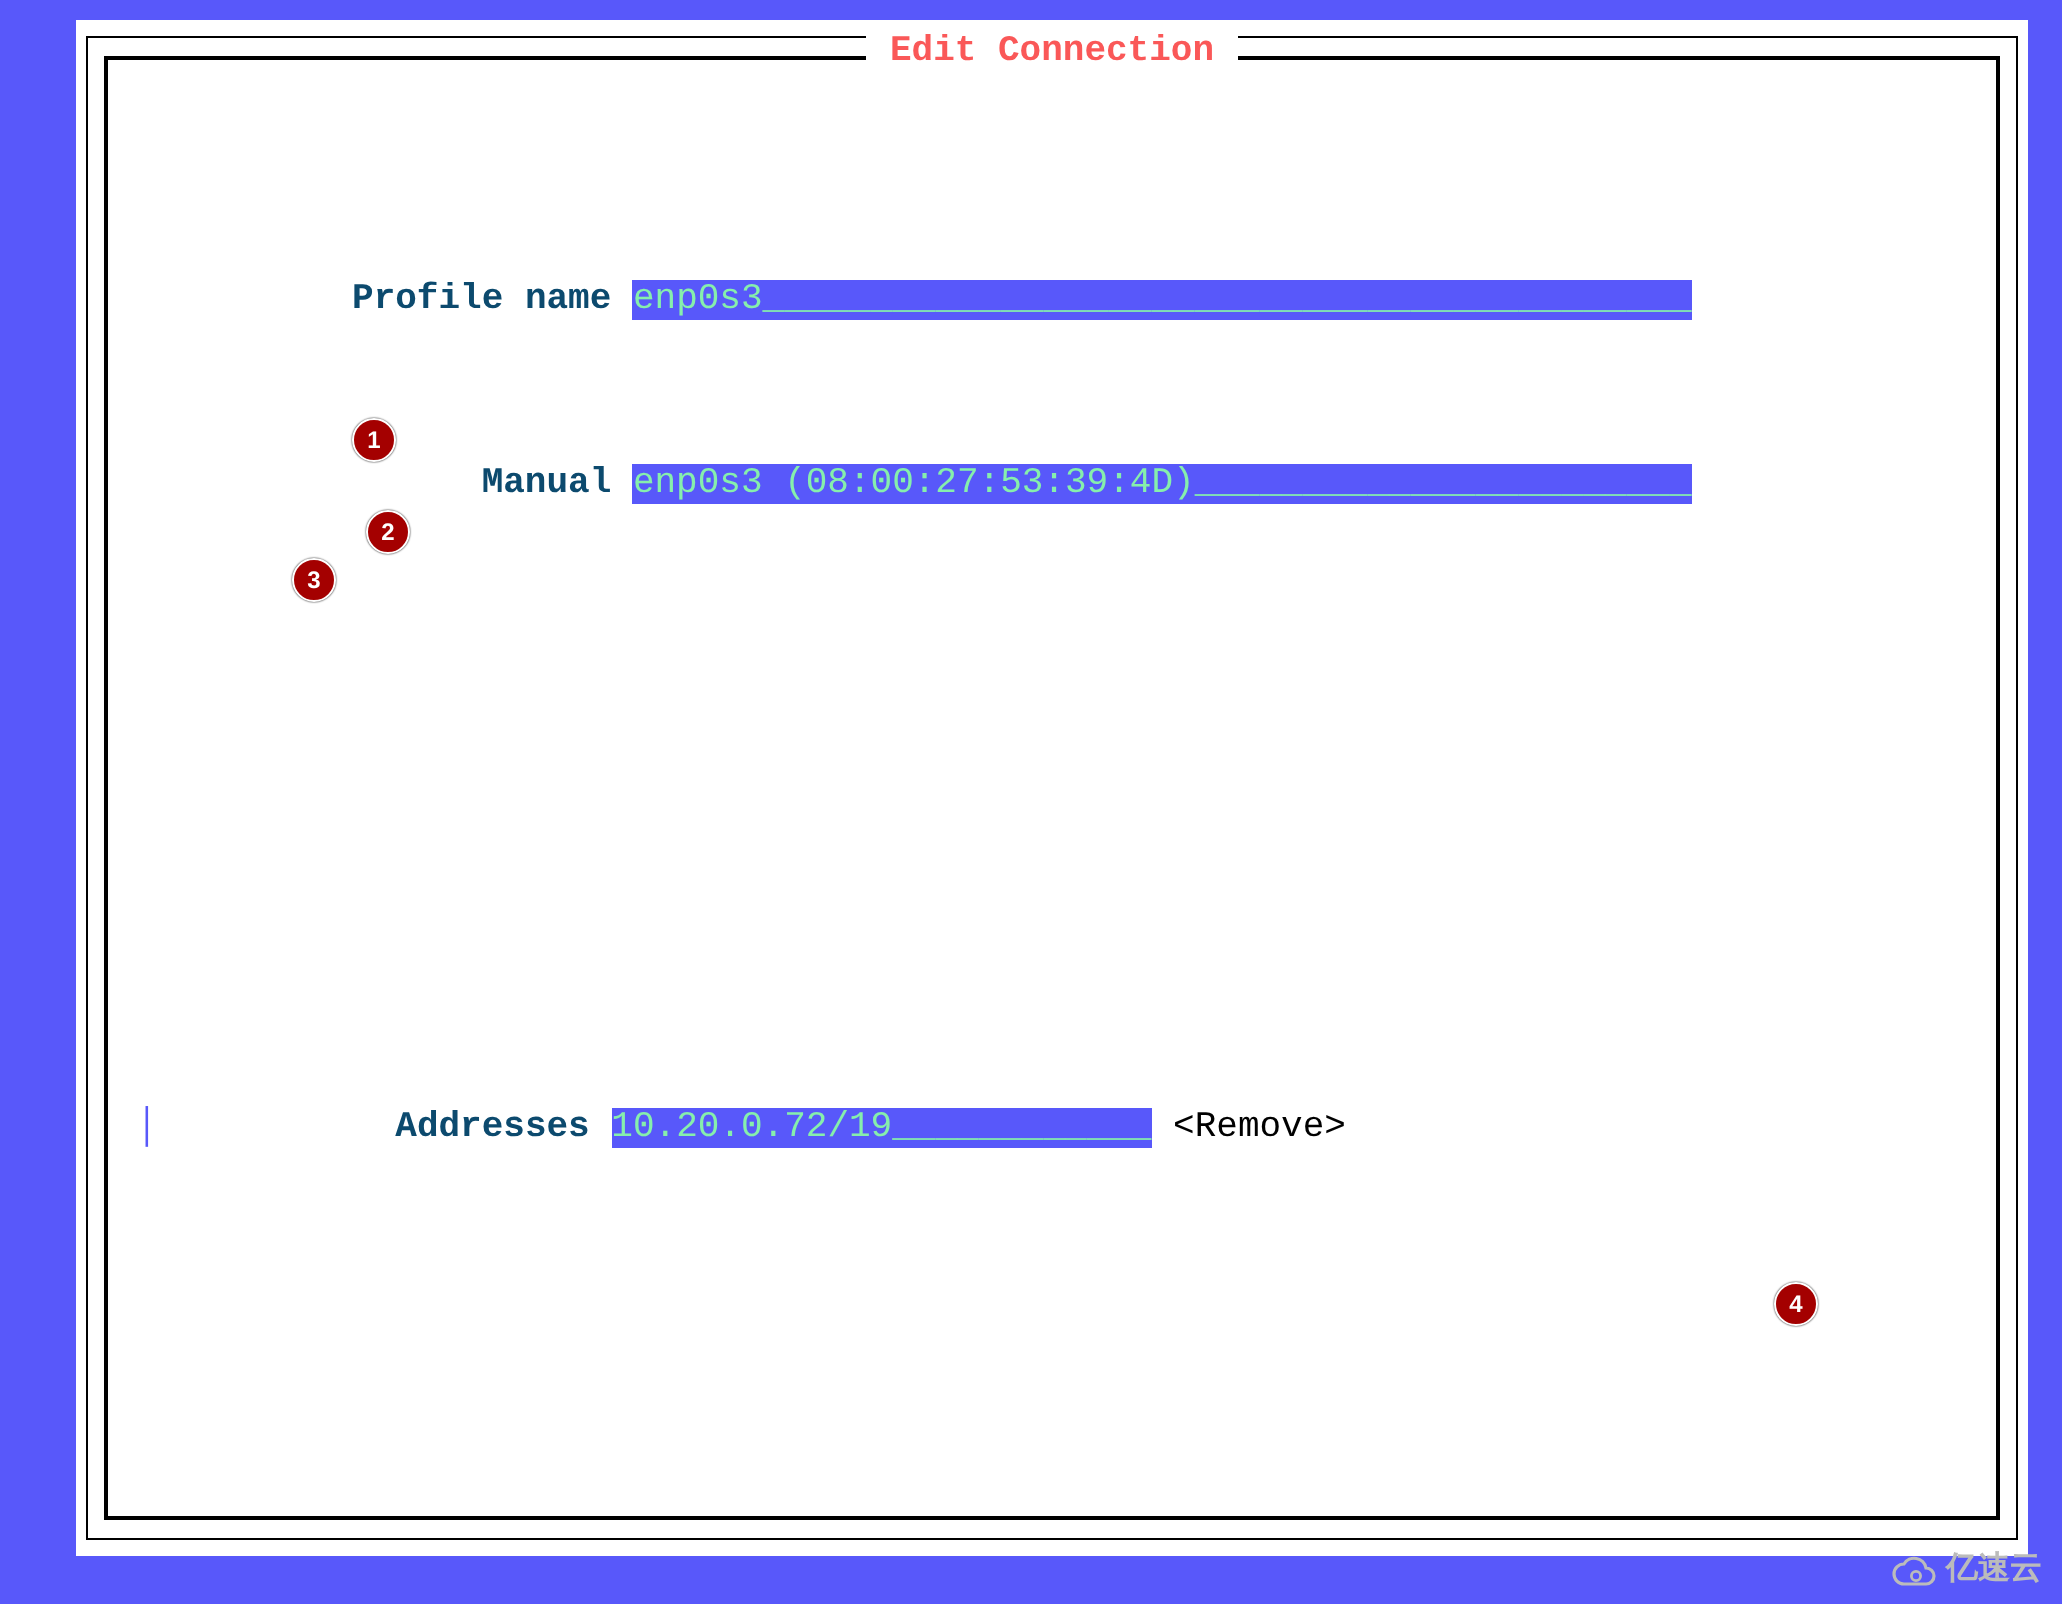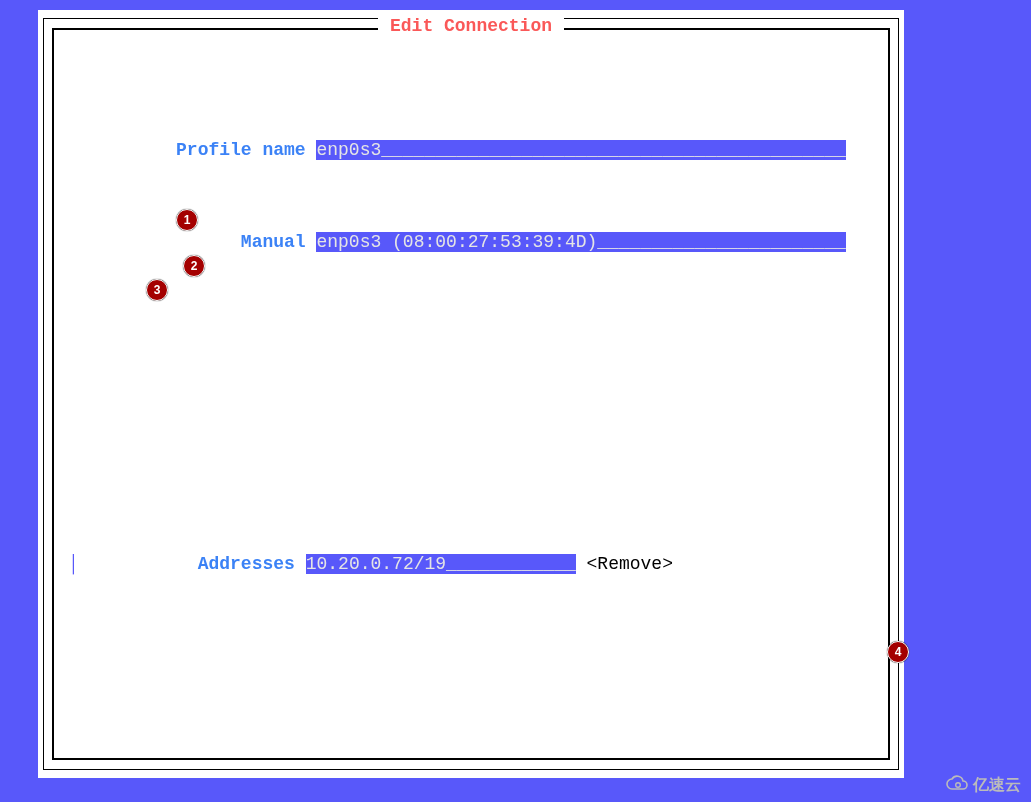--- a/index.html
+++ b/index.html
@@ -11,21 +11,21 @@
     line-height: 23px;
     width: 1031px;
     height: 802px;
     overflow: hidden;
     position: relative;
   }
   .dialog {
     position: absolute;
     left: 38px;
     top: 10px;
-    width: 866px;
+    width: 976px;
     height: 768px;
     background: #ffffff;
     box-sizing: border-box;
   }
   .outer-border {
     position:absolute;
     left:5px; right:5px; top:8px; bottom:8px;
     border:1px solid #000;
   }
   .inner-border {
@@ -39,29 +39,29 @@
     left:0; right:0;
     text-align:center;
   }
   .title {
     display:inline-block;
     background:#ffffff;
     padding:0 12px;
     color:#fa5858;
     font-weight:bold;
   }
-  .glyph-red { color:#3b82f6; font-weight:bold; }
+  .glyph-red { color:#0c4a6e; font-weight:bold; }
   .glyph-blue { color:#5858FA; font-weight:bold; }
   .pre {
     white-space: pre;
     color:#000;
   }
   .input-hl {
     background:#5858FA;
-    color:#e5e5e5;
+    color:#86efac;
   }
   .content {
     position:absolute;
     top:60px;
     left:30px;
     right:30px;
     bottom:40px;
   }
   .row { white-space: pre; }
   .num-badge {
@@ -77,21 +77,21 @@
     border:1px solid #fff;
     box-shadow:0 0 1px #000;
   }
   .watermark {
     position:absolute;
     right:10px; bottom:6px;
     color:#bbb;
     font-family:Arial,sans-serif;
     font-size:16px;
     font-weight:bold;
-    display:flex; align-items:flex-start;
+    display:flex; align-items:flex-end;
   }
   .watermark svg { margin-right:4px; }
 </style>
 </head>
 <body>
 
 <div class="dialog">
   <div class="outer-border"></div>
   <div class="inner-border"></div>
   <div class="title-wrap">

